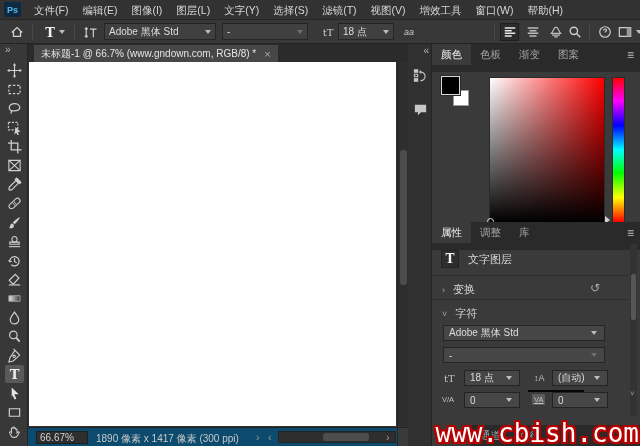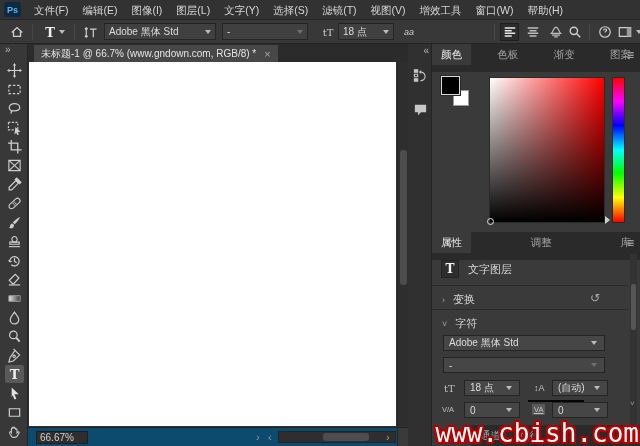--- a/index.html
+++ b/index.html
@@ -57,39 +57,39 @@
   .hscroll { position:absolute; left:212px; top:3px; width:172px; height:12px; background:#2e2e2e; border:1px solid #242424; }
   .hscroll .thumb { position:absolute; left:44px; top:1px; width:46px; height:8px; background:#4d4d4d; border-radius:3px; }
   .corner { position:absolute; left:369px; top:0px; width:11px; height:19px; background:#3a3a3a; border-left:1px solid #242424; }
 
   
   .dockstrip { position:absolute; left:408px; top:44px; width:24px; height:402px; background:#303030; border-right:1px solid #242424; }
   .dock-collapse { position:absolute; right:3px; top:1px; color:#b5b5b5; font-size:10px; letter-spacing:-1px; }
   .strip-icon { position:absolute; left:3px; width:18px; height:18px; display:flex; align-items:center; justify-content:center; color:#c7c7c7; }
 
   .panelcol { position:absolute; left:432px; top:44px; width:208px; height:402px; background:#3a3a3a; }
-  .ptabs { position:absolute; left:0; width:208px; height:28px; background:#2a2a2a; display:flex;justify-content:space-between; }
+  .ptabs { position:absolute; left:0; width:208px; height:28px; background:#2a2a2a; display:flex; }
   .ptab { height:21px; padding:0 9px; font-size:10.5px; color:#a3a3a3; display:flex; align-items:center; }
   .ptab.on { background:#3a3a3a; color:#f0f0f0; }
   .pmenu { position:absolute; right:6px; top:4px; color:#bdbdbd; font-size:12px; }
 
   
   .swatch-bg { position:absolute; left:21px; top:46px; width:16px; height:16px; background:#fff; border:1px solid #9a9a9a; }
   .swatch-fg { position:absolute; left:9px; top:32px; width:19px; height:19px; background:#000; border:1px solid #d8d8d8; outline:1px solid #2a2a2a; }
   .satfield { position:absolute; left:57px; top:33px; width:116px; height:146px; border:1px solid #2a2a2a;
     background: linear-gradient(to bottom, rgba(0,0,0,0), #000 100%),
                 linear-gradient(to right, #fff, rgba(255,255,255,0)), #ff0000; }
   .satmarker { position:absolute; left:-3px; bottom:-3px; width:7px; height:7px; border:1.5px solid #ddd; border-radius:50%; }
   .huebar { position:absolute; left:180px; top:33px; width:13px; height:146px; border:1px solid #2a2a2a;
     background: linear-gradient(to bottom, #f00, #f0f 16%, #00f 33%, #0ff 50%, #0f0 66%, #ff0 83%, #f00); }
   .huemarker { position:absolute; left:173px; top:172px; width:0; height:0;
     border-top:4px solid transparent; border-bottom:4px solid transparent; border-left:5px solid #cfcfcf; }
 
   
-  .props { position:absolute; left:0; top:188px; width:208px; height:193px; }
+  .props { position:absolute; left:0; top:178px; width:208px; height:193px; }
   .layerhdr { position:absolute; left:9px; top:28px; display:flex; align-items:center; }
   .tbadge { width:18px; height:18px; background:#2d2d2d; border:1px solid #232323; color:#f2f2f2;
     font-family:"DejaVu Serif","Liberation Serif",serif; font-size:12px; font-weight:bold;
     display:flex; align-items:center; justify-content:center; }
   .layerhdr .lbl { color:#dadada; font-size:11px; margin-left:9px; }
   .sect-div { position:absolute; left:0; width:196px; height:1px; background:#2c2c2c; }
   .sectrow { position:absolute; left:10px; color:#d6d6d6; font-size:11px; display:flex; align-items:center; }
   .sectrow .tri { color:#a5a5a5; font-size:9px; margin-right:8px; }
   .reset { position:absolute; left:158px; color:#a9a9a9; font-size:12px; }
   .pfield { background:#464646; border:1px solid #242424; height:16px; position:absolute;
@@ -346,20 +346,21 @@
 
   <div class="canvas"></div>
   <div class="vscroll">
     <div class="thumb"></div>
   </div>
 
   <div class="statusbar">
     <div class="zoomfield">
       <span>66.67%</span>
     </div>
+    <span class="docinfo">1890 像素 x 1417 像素 (300 ppi)</span>
     <span class="st-arrow" style="left:228px;">›</span>
     <span class="st-arrow" style="left:240px;">‹</span>
     <div class="hscroll" style="left:250px;width:118px;">
       <div class="thumb"></div>
     </div>
 
     <span class="st-arrow" style="left:358px;">›</span>
     <div class="corner"></div>
   </div>
 

